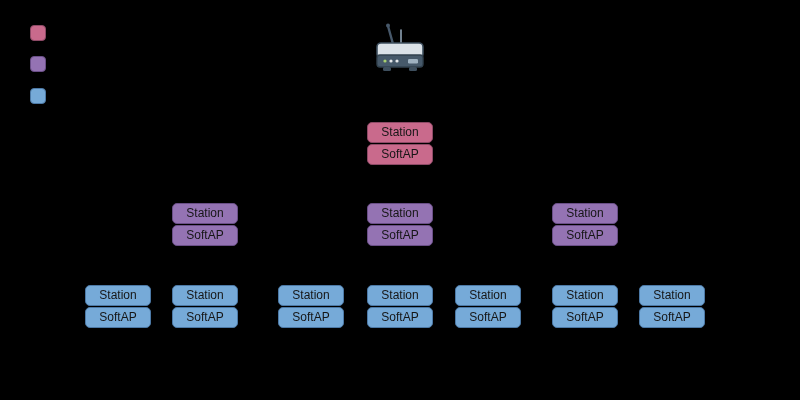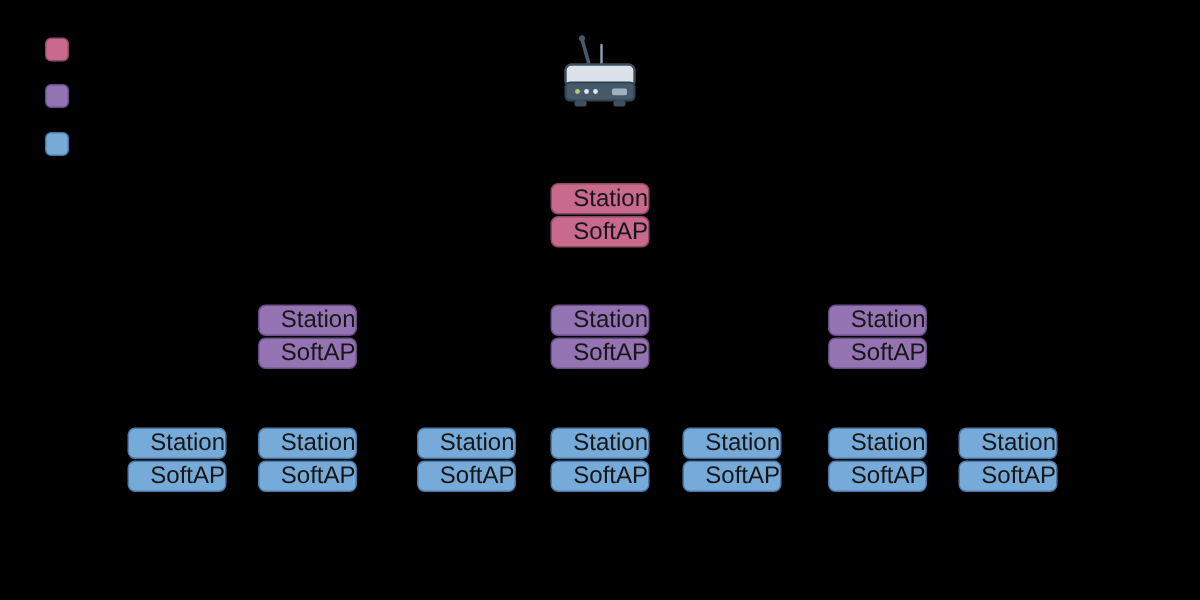--- a/index.html
+++ b/index.html
@@ -13,22 +13,22 @@
   .canvas {
     position: absolute;
     left: 0; top: 0;
     width: 800px; height: 400px;
   }
 
   
   .node {
     position: absolute;
     width: 66px;
-    text-align: right;
-    font-size: 16px;
+    text-align: center;
+    font-size: 12px;
     color: #161616;
   }
   .half {
     height: 19px;
     line-height: 19px;
     border: 1.5px solid;
     border-radius: 5px;
     margin-bottom: 1px;
     background-clip: padding-box;
   }

